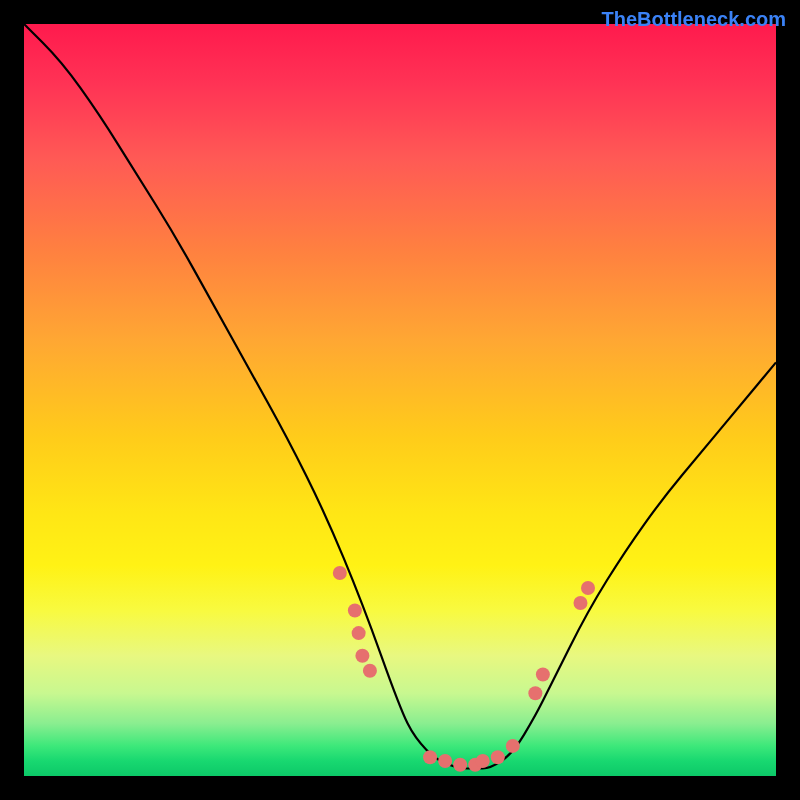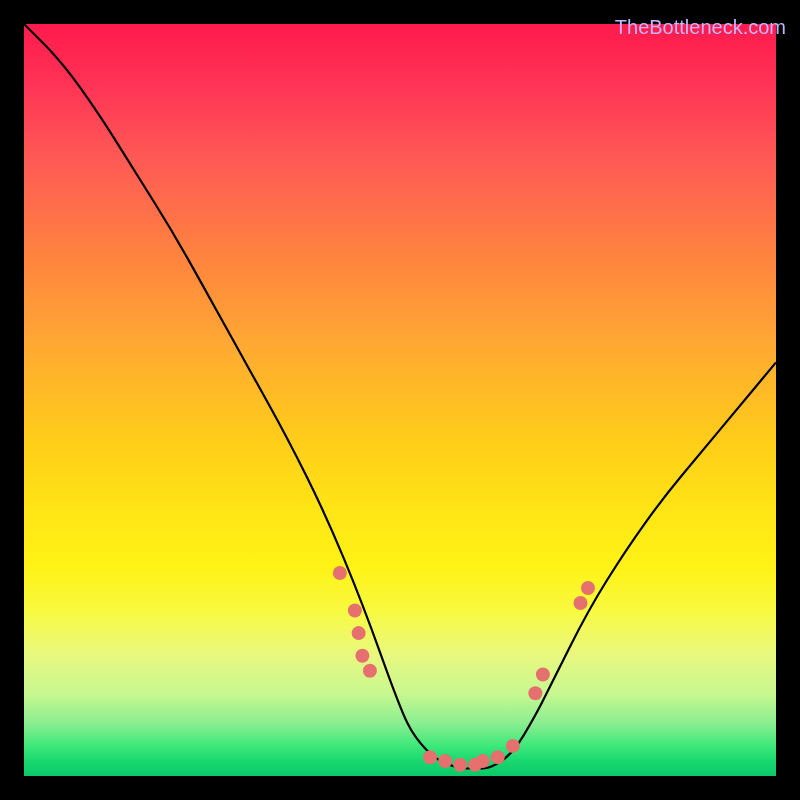--- a/index.html
+++ b/index.html
@@ -6,25 +6,25 @@
   body {
     width: 800px;
     height: 800px;
     background: #000;
     position: relative;
     font-family: Arial, sans-serif;
     overflow: hidden;
   }
   .watermark {
     position: absolute;
-    top: 16px;
+    top: 8px;
     right: 14px;
-    color: #c4b5fd;
+    color: #3b82f6;
     font-size: 20px;
-    font-weight: normal;
+    font-weight: bold;
     z-index: 10;
   }
   .plot-area {
     position: absolute;
     left: 24px;
     top: 24px;
     width: 752px;
     height: 752px;
     background: linear-gradient(to bottom,
       #ff1a4d 0%,

